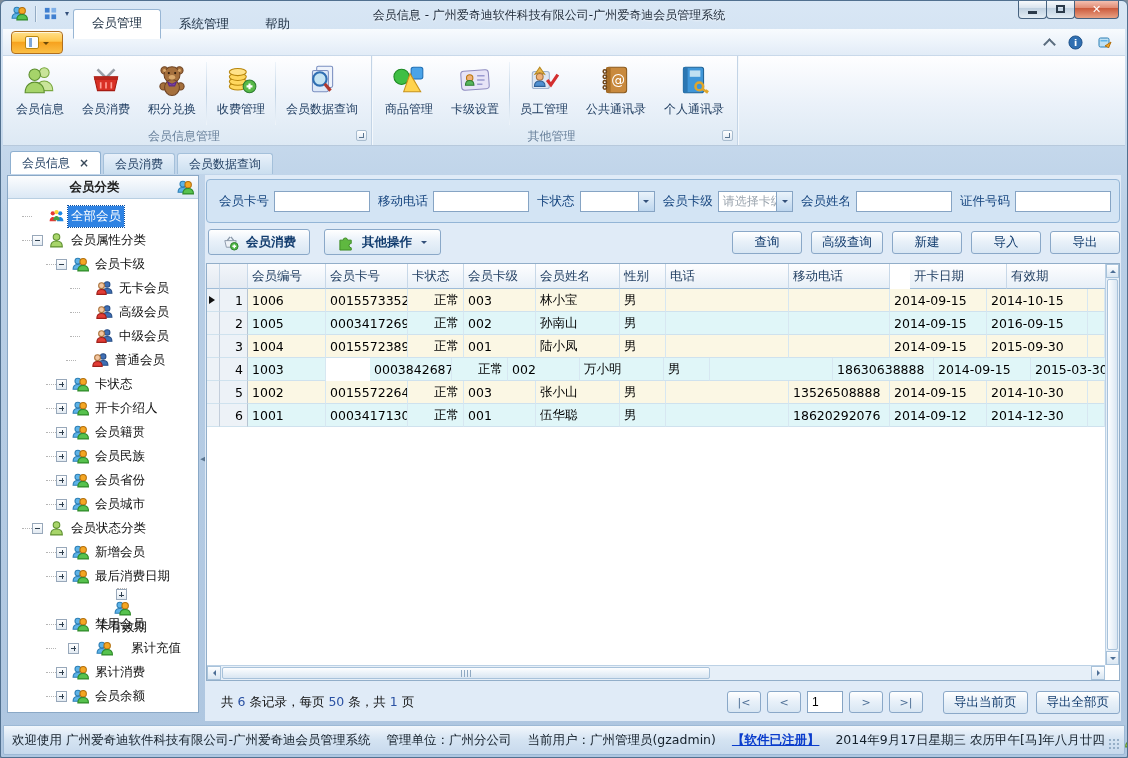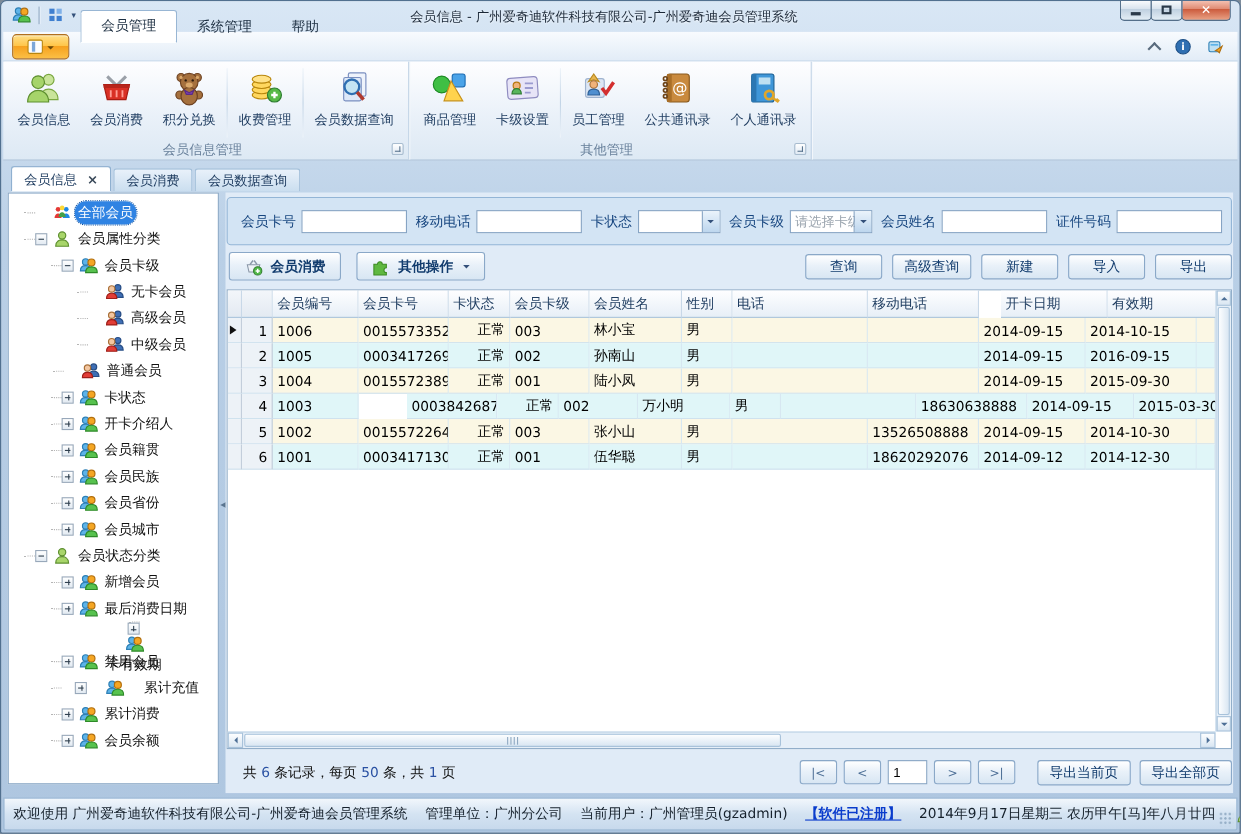--- a/index.html
+++ b/index.html
@@ -66,21 +66,21 @@
   .sb-title{flex:1;text-align:center;font-size:12.5px;font-weight:bold;color:#222;}
   .tree{padding-top:5px;font-size:12.5px;color:#111;overflow:hidden;height:506px;}
   .trow{height:24px;display:flex;align-items:center;white-space:nowrap;}
   .tguide{height:1px;border-top:1px dotted #b5b5b5;width:10px;flex:none;}
   .texp{flex:none;width:11px;height:11px;border:1px solid #98a8ba;background:linear-gradient(#fff,#e2eaf2);position:relative;margin-right:2px;}
   .texp::before{content:"";position:absolute;left:2px;right:2px;top:4.5px;height:1px;background:#30404f;}
   .texp.plus::after{content:"";position:absolute;top:2px;bottom:2px;left:4.5px;width:1px;background:#30404f;}
   .texp.none{visibility:hidden;}
   .trow .icn{margin:0 3px 0 3px;}
   .tlabel{padding:2px 3px;}
-  .trow.selected .tlabel{background:#2f83e3;color:#fff;outline:1px dotted #0c4f9e;border-radius:10px;}
+  .trow.selected .tlabel{background:#2f83e3;color:#fff;outline:1px dotted #0c4f9e;}
   .sb-collapse{position:absolute;left:197px;top:265px;width:6px;height:40px;display:flex;align-items:center;justify-content:center;
     color:#5a7590;font-size:7px;}
 
   
   .main{position:absolute;left:202px;top:1px;right:4px;height:546px;background:#e0ebf7;}
   .filter-panel{position:absolute;top:4px;left:1px;right:1px;height:44px;background:#d3e4f4;border:1px solid #93b5d6;border-radius:4px;
     display:flex;align-items:center;padding:0 8px;}
   .f-label{font-size:12.5px;color:#16457f;margin:0 5px 0 8px;white-space:nowrap;}
   .f-label:first-child{margin-left:4px;}
   .f-input{width:96px;height:21px;border:1px solid #86a4c4;background:#fff;font-size:12px;padding:0 3px;outline:none;}
@@ -383,20 +383,31 @@
         <span>会员消费</span>
       </div>
       <div class="dtab">
         <span>会员数据查询</span>
       </div>
     </div>
 
   <div class="content">
 
     <div class="sidebar">
+      <div class="sb-head">
+        <div class="sb-title">会员分类</div>
+        <span class="icn" id="sb-head-icon">
+            <svg viewBox="0 0 16 16" width="17" height="17">
+              <circle cx="5.5" cy="4.8" r="2.7" fill="#5db3e8" stroke="#2d7fb5"></circle>
+              <path d="M1 12.5c0-3.8 2.8-4.5 4.5-4.5s4.5.7 4.5 4.5z" fill="#5db3e8" stroke="#2d7fb5"></path>
+              <circle cx="10.5" cy="5.3" r="3" fill="#f5a623" stroke="#b26f0e"></circle>
+              <path d="M5.5 14c0-4.2 3.2-5 5-5s5 .8 5 5z" fill="#57c24e" stroke="#2e8a28"></path>
+            </svg>
+          </span>
+      </div>
       <div class="tree" id="tree">
           <div class="trow selected" style="padding-left: 14px;">
             <span class="tguide"></span>
             <span class="texp none"></span>
             <span class="icn">
               <svg viewBox="0 0 16 16" width="17" height="17">
                 <circle cx="4.5" cy="5" r="2" fill="#e53935"></circle>
                 <circle cx="11.5" cy="5" r="2" fill="#1e88e5"></circle>
                 <circle cx="8" cy="3.8" r="2" fill="#fdd835"></circle>
                 <path d="M1.5 12.5c0-3 2-4 3-4s3 1 3 4z" fill="#e53935"></path>
@@ -462,21 +473,21 @@
             <span class="icn">
               <svg viewBox="0 0 16 16" width="17" height="17">
                 <circle cx="10.5" cy="4.3" r="2.6" fill="#3f6fb5" stroke="#274d85"></circle>
                 <path d="M6 12.5c0-3.8 2.8-4.5 4.5-4.5s4.5.7 4.5 4.5z" fill="#3f6fb5" stroke="#274d85"></path>
                 <circle cx="5.2" cy="5.3" r="2.7" fill="#f3c6a0" stroke="#a9713a"></circle>
                 <path d="M.8 13.5c0-4 2.7-4.5 4.4-4.5s4.4.5 4.4 4.5z" fill="#e23d36" stroke="#9e1f19"></path>
               </svg>
             </span>
             <span class="tlabel">中级会员</span>
           </div>
-          <div class="trow" style="padding-left: 40px;">
+          <div class="trow" style="padding-left: 58px;">
             <span class="tguide"></span>
             <span class="texp none"></span>
             <span class="icn">
               <svg viewBox="0 0 16 16" width="17" height="17">
                 <circle cx="10.5" cy="4.3" r="2.6" fill="#3f6fb5" stroke="#274d85"></circle>
                 <path d="M6 12.5c0-3.8 2.8-4.5 4.5-4.5s4.5.7 4.5 4.5z" fill="#3f6fb5" stroke="#274d85"></path>
                 <circle cx="5.2" cy="5.3" r="2.7" fill="#f3c6a0" stroke="#a9713a"></circle>
                 <path d="M.8 13.5c0-4 2.7-4.5 4.4-4.5s4.4.5 4.4 4.5z" fill="#e23d36" stroke="#9e1f19"></path>
               </svg>
             </span>

